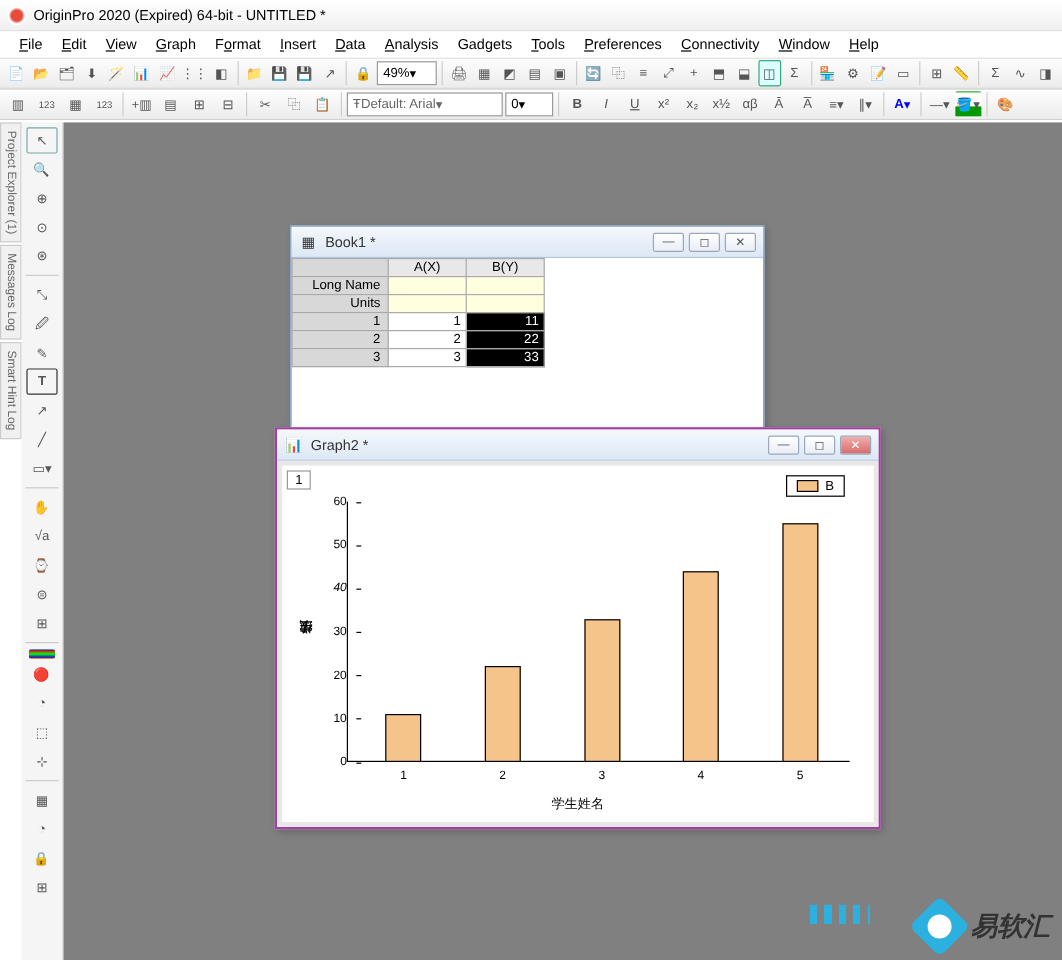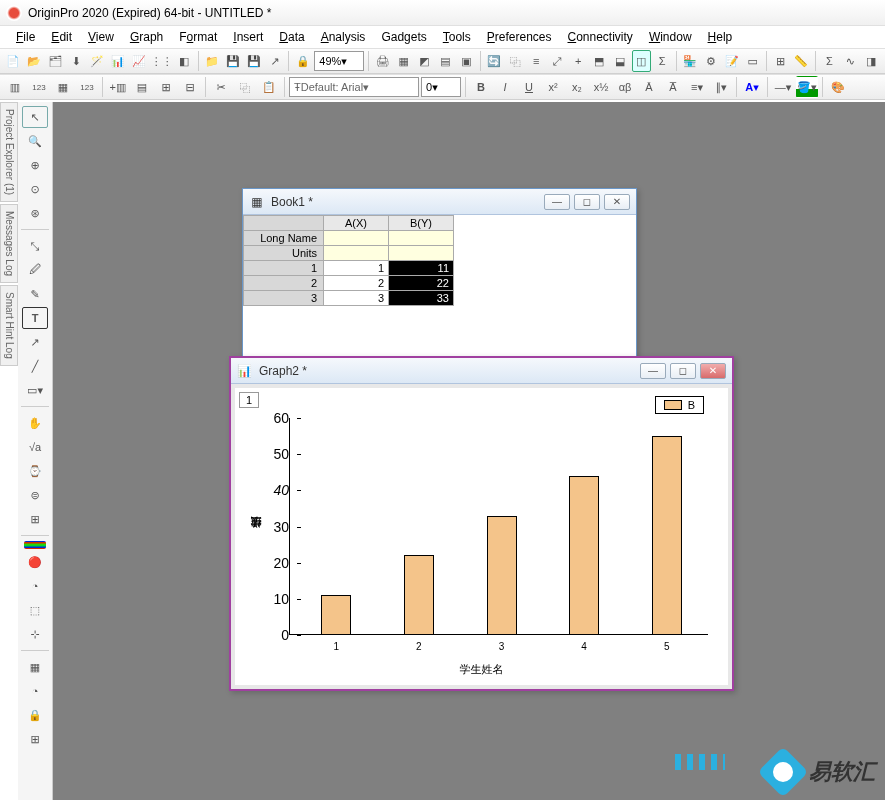--- a/index.html
+++ b/index.html
@@ -50,21 +50,21 @@
 .graph .win-title { background: linear-gradient(#f5f8fc,#dce8f5); }
 .graph-body { position: relative; height: calc(100% - 26px); background: #e8e8e8; display:flex;}
 .graph-canvas { background:#fff; margin:4px; flex:1; position:relative; }
 .page-num { position:absolute; left:4px; top:4px; border:1px solid #999; background:#fff; padding:1px 6px; font-size:11px; }
 .legend { position:absolute; right:24px; top:8px; border:1px solid #000; padding:2px 8px; font-size:11px; display:flex; align-items:center; gap:6px;}
 .legend .sw { width:18px; height:10px; background:#f4c48a; border:1px solid #000; }
 
 .plot-area { position:absolute; left:60px; top:30px; right:20px; bottom:50px; }
 .axis-y { position:absolute; left:54px; top:30px; bottom:50px; width:1px; background:#000; }
 .axis-x { position:absolute; left:54px; right:20px; bottom:50px; height:1px; background:#000; }
-.ytick { position:absolute; right:100%; font-size:14px; transform:translateY(50%); padding-right:6px;padding-left:48px; }
+.ytick { position:absolute; right:100%; font-size:10px; transform:translateY(50%); padding-right:6px;padding-left:48px; }
 .ytick::after { content:""; position:absolute; right:-6px; top:50%; width:4px; height:1px; background:#000; }
 .xtick { position:absolute; top:100%; font-size:10px; transform:translateX(-50%); padding-top:6px; }
 .xtick::before { content:""; position:absolute; left:50%; top:-6px; width:1px; height:4px; background:#000; }
 .bar { position:absolute; bottom:0; width:30px; background:#f4c48a; border:1px solid #000; transform:translateX(-50%); }
 .ylabel { position:absolute; left:14px; top:50%; transform:translateY(-50%) rotate(180deg); writing-mode:vertical-rl; font-size:11px; }
 .xlabel { position:absolute; bottom:8px; left:50%; transform:translateX(-50%); font-size:11px; }
 
 .watermark { position:absolute; right:10px; bottom:10px; display:flex; align-items:center; gap:8px; font-size:22px; font-weight:bold; color:#333; font-style:italic;}
 .watermark .logo { width:36px; height:36px; background:#2bb0e0; transform:rotate(45deg); border-radius:6px; position:relative;}
 .watermark .logo::after { content:""; position:absolute; inset:8px; background:#fff; border-radius:50%; }

